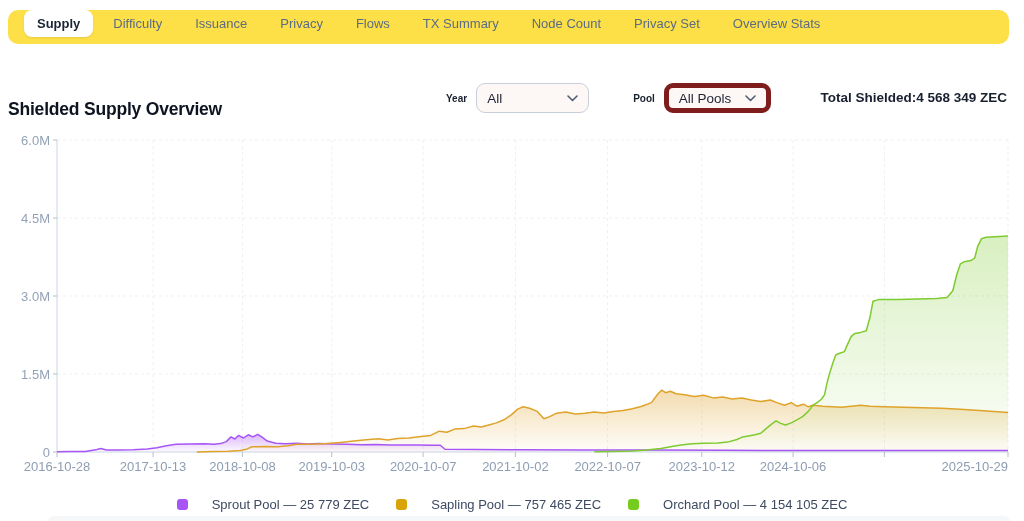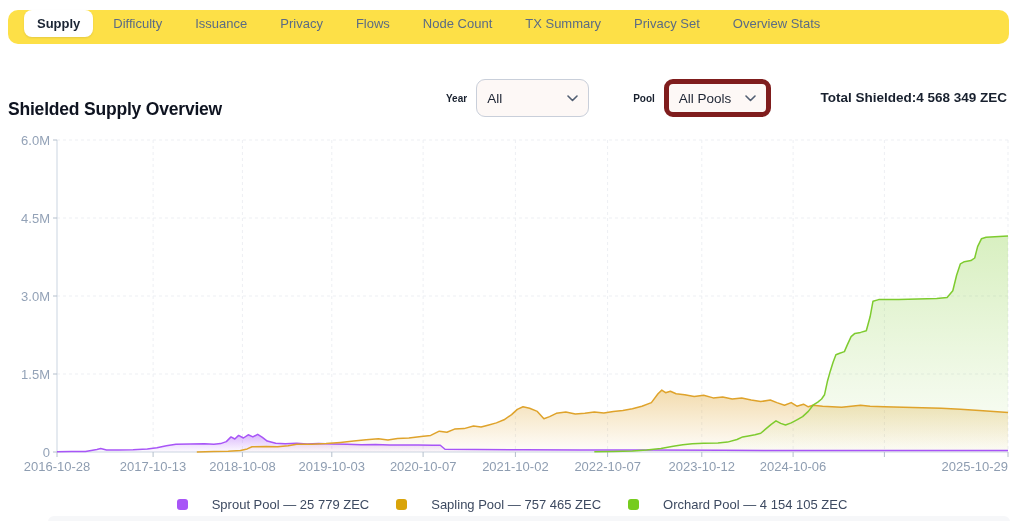--- a/index.html
+++ b/index.html
@@ -23,21 +23,21 @@
     box-shadow:0 1px 2px rgba(15,23,42,.10);
   }
   
   .title{
     position:absolute;left:8px;top:87px;font-size:17.5px;font-weight:800;
     color:#0e1320;letter-spacing:-.2px;
   }
   .controls{position:absolute;left:446px;top:83px;display:flex;align-items:center;height:30px}
   .ctl-label{font-size:10px;font-weight:700;color:#18202e;margin-right:9px}
   .select{
-    height:38px;display:flex;align-items:center;justify-content:space-between;
+    height:30px;display:flex;align-items:center;justify-content:space-between;
     padding:0 10px;border:1px solid #c9cfda;border-radius:9px;background:#fdf8f6;
     font-size:13.5px;color:#1d2433;box-sizing:border-box;cursor:pointer;
   }
   .select.year{width:113px;margin-right:44px}
   .select.pool{width:107px;border:5px solid #7f1d1d}
   .chev{display:flex;align-items:center;margin-left:8px}
   .total{position:absolute;top:90px;right:17px;font-size:13.5px;color:#18202e;font-weight:700;white-space:nowrap}
   .total .val{font-weight:700}
   
   #chart{position:absolute;left:0;top:128px;width:1016px;height:348px}
@@ -53,22 +53,22 @@
 </style>
 </head>
 <body>
 
 <nav class="tabbar" id="tabbar">
     <div class="tab active">Supply</div>
     <div class="tab">Difficulty</div>
     <div class="tab">Issuance</div>
     <div class="tab">Privacy</div>
     <div class="tab">Flows</div>
+    <div class="tab">TX Summary</div>
     <div class="tab">Node Count</div>
-    <div class="tab">TX Summary</div>
     <div class="tab">Privacy Set</div>
     <div class="tab">Overview Stats</div>
   </nav>
 
 <h1 class="title">Shielded Supply Overview</h1>
 
 <div class="controls">
   <span class="ctl-label">Year</span>
   <div class="select year">
     <span>All</span>

